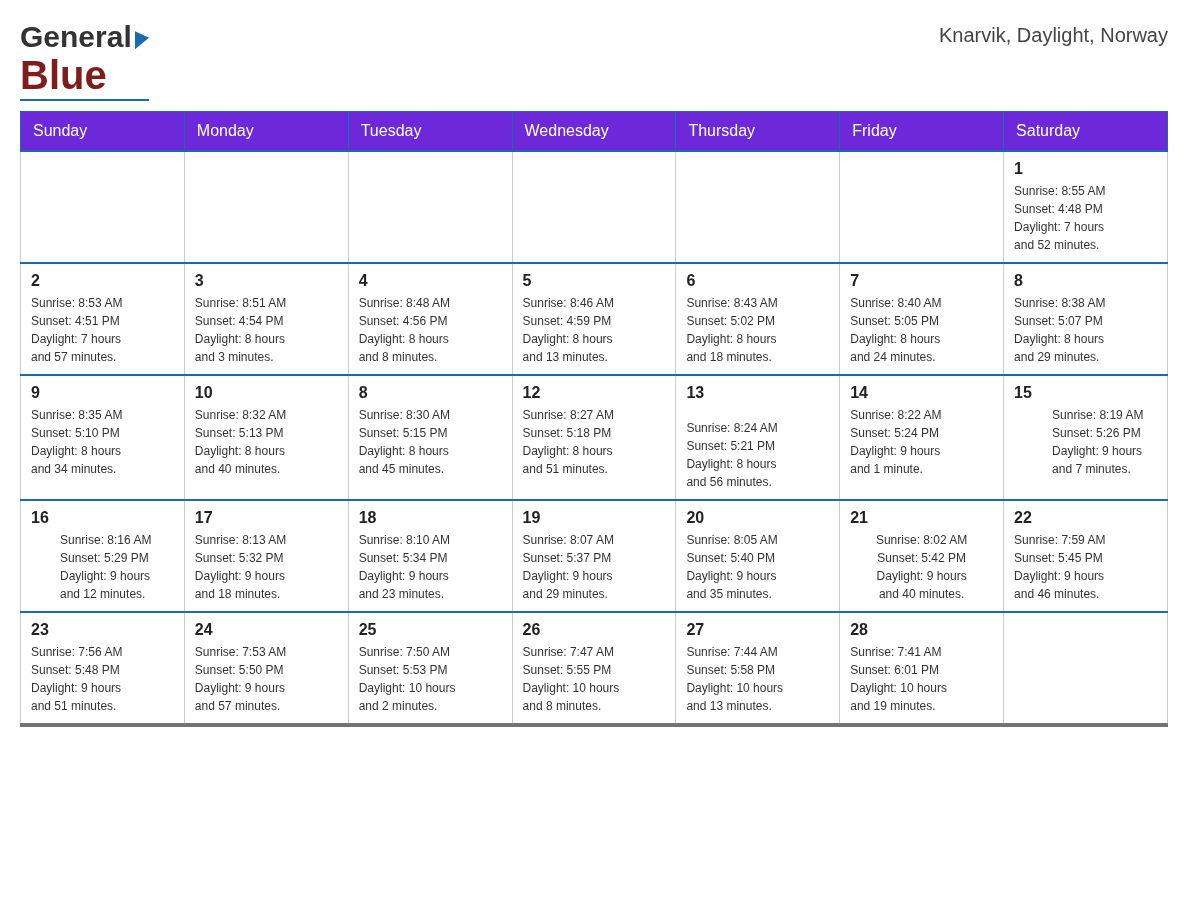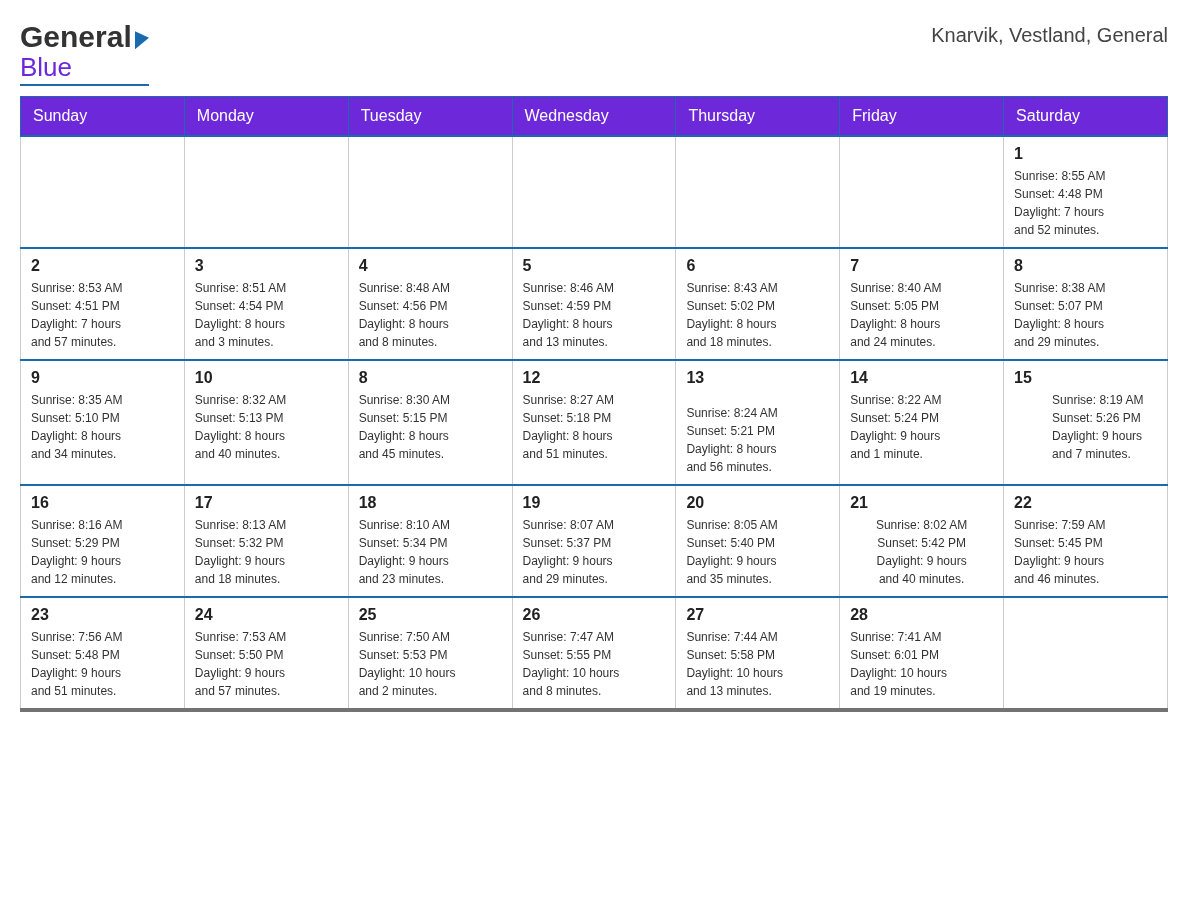--- a/index.html
+++ b/index.html
@@ -77,27 +77,27 @@
     }
   </style>
 </head>
 <body>
 
 <div class="header">
   <div class="logo-block">
     <div style="font-size:30px;font-weight:bold;color:#333;line-height:1.1;">
       <span>General</span><span style="color:#1a6ab0;display:inline-block;width:0;height:0;border-top:9px solid transparent;border-bottom:9px solid transparent;border-left:14px solid #1a6ab0;margin-left:3px;vertical-align:middle;transform:skewY(-10deg);"></span>
     </div>
-    <div style="font-size:26px;font-weight:normal;color:#6d28d9;line-height:1.1;">
+    <div style="font-size:40px;font-weight:bold;color:#7f1d1d;line-height:1.1;">
       <span>Blue</span>
     </div>
     <div style="height:2px;background:#1a6ab0;margin-top:2px;"></div>
   </div>
   <div class="title-area">
-    <div class="location">Knarvik, Vestland, General</div>
+    <div class="location">Knarvik, Daylight, Norway</div>
   </div>
 </div>
 
 <table class="calendar">
   <thead>
     <tr>
     <th>Sunday</th>
         <th>Monday</th>
         <th>Tuesday</th>
         <th>Wednesday</th>
@@ -220,21 +220,21 @@
           <div class="day-number">15</div>
           <div class="day-info" style="white-space: pre-line; margin-left: 38px;">Sunrise: 8:19 AM
 Sunset: 5:26 PM
 Daylight: 9 hours
 and 7 minutes.</div>
         </td>
       </tr>
       <tr>
         <td>
           <div class="day-number">16</div>
-          <div class="day-info" style="white-space: pre-line;">Sunrise: 8:16 AM
+          <div class="day-info" style="white-space: pre-line; margin-left: 29px;">Sunrise: 8:16 AM
 Sunset: 5:29 PM
 Daylight: 9 hours
 and 12 minutes.</div>
         </td>
         <td>
           <div class="day-number">17</div>
           <div class="day-info" style="white-space: pre-line;">Sunrise: 8:13 AM
 Sunset: 5:32 PM
 Daylight: 9 hours
 and 18 minutes.</div>

